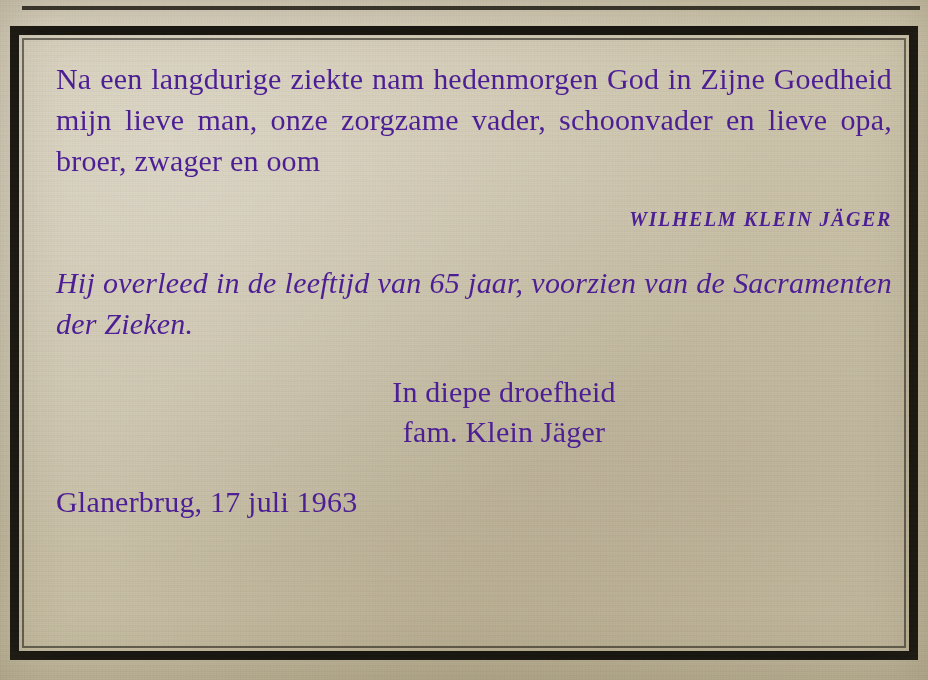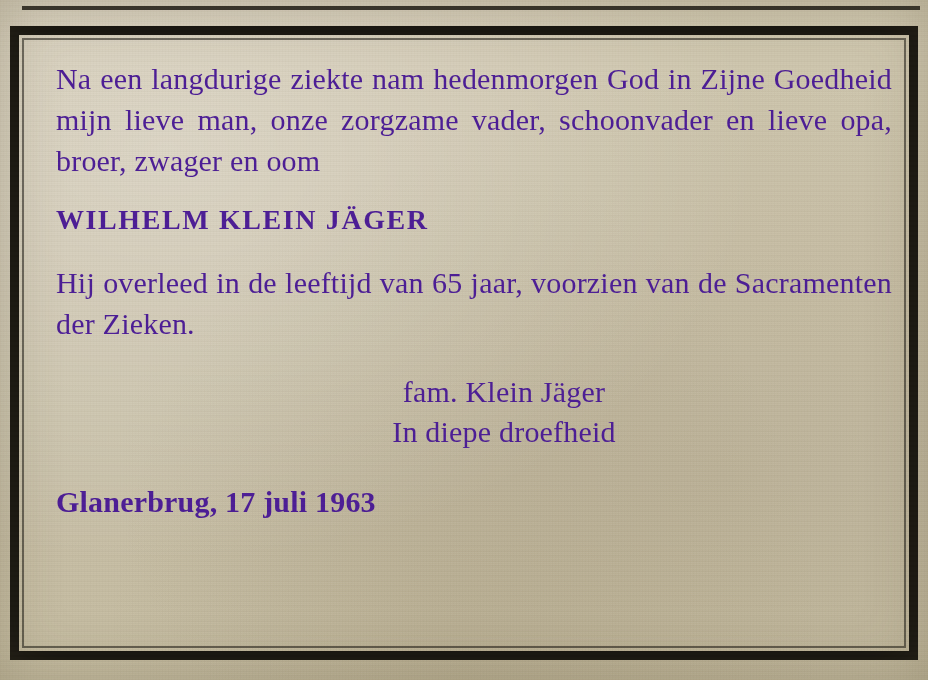--- a/index.html
+++ b/index.html
@@ -86,46 +86,47 @@
   .para {
     margin: 0 0 0 0;
     text-align: justify;
     text-justify: inter-word;
   }
   .para.p-intro {
     margin-bottom: 4px;
   }
 
   .deceased-name {
-    text-align: left;
+    text-align: right;
     font-weight: bold;
-    font-size: 28px;
+    font-size: 20px;
     letter-spacing: 1.6px;
     margin: 18px 0 22px 0;
+    font-style: italic;
   }
 
   .line-plain {
     margin: 0 0 22px 0;
   }
 
   .para.p-death {
     margin: 0 0 28px 0;
+    font-style: italic;
   }
 
   .signature {
     text-align: center;
     margin: 0 0 30px 0;
     padding-left: 60px;
     line-height: 40px;
   }
 
   .address {
     margin: 0;
     line-height: 40px;
-    font-weight: bold;
   }
 
   
   .banding {
     position: absolute;
     left: 0; top: 0; right: 0; bottom: 0;
     pointer-events: none;
     background: repeating-linear-gradient(
       180deg,
       rgba(0,0,0,0.016) 0px,
@@ -156,22 +157,22 @@
 <div class="notice">
   <div class="body-text">
     <p class="para p-intro">Na een langdurige ziekte nam hedenmorgen God in Zijne Goedheid mijn lieve man, onze zorgzame vader, schoonvader en lieve opa, broer, zwager en oom</p>
 
     <div class="deceased-name">WILHELM KLEIN JÄGER</div>
 
 
     <p class="para p-death">Hij overleed in de leeftijd van 65 jaar, voorzien van de Sacramenten der Zieken.</p>
 
     <div class="signature">
+      <div>In diepe droefheid</div>
       <div>fam. Klein Jäger</div>
-      <div>In diepe droefheid</div>
     </div>
 
     <div class="address">
       <div>Glanerbrug, 17 juli 1963</div>
     </div>
   </div>
 </div>
 
 <div class="banding"></div>
 <div class="edge-dark"></div>

